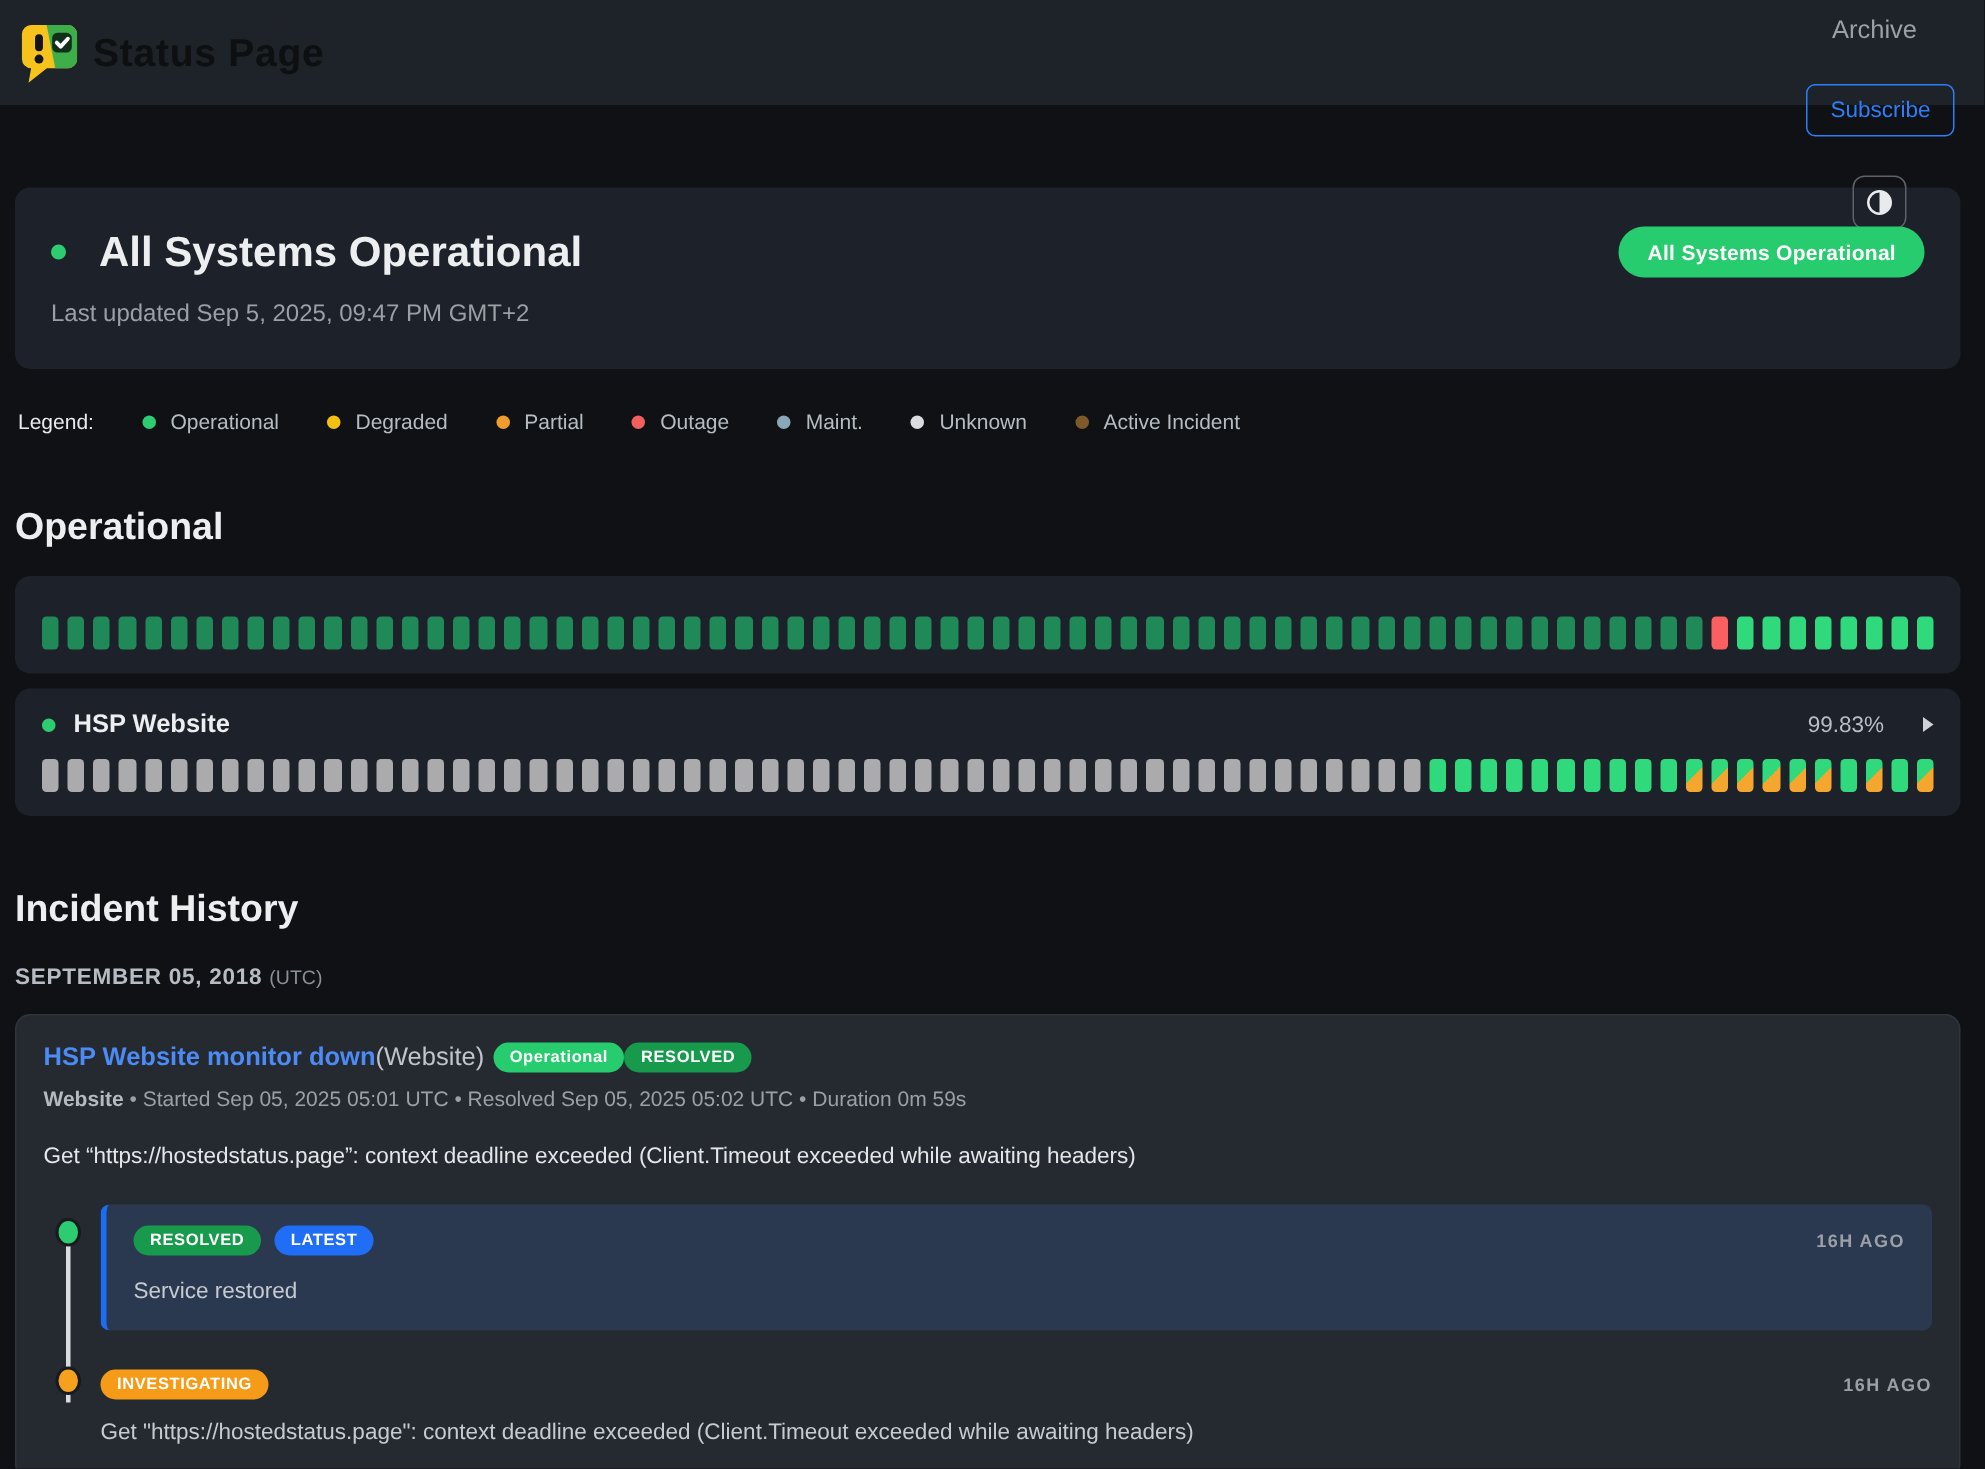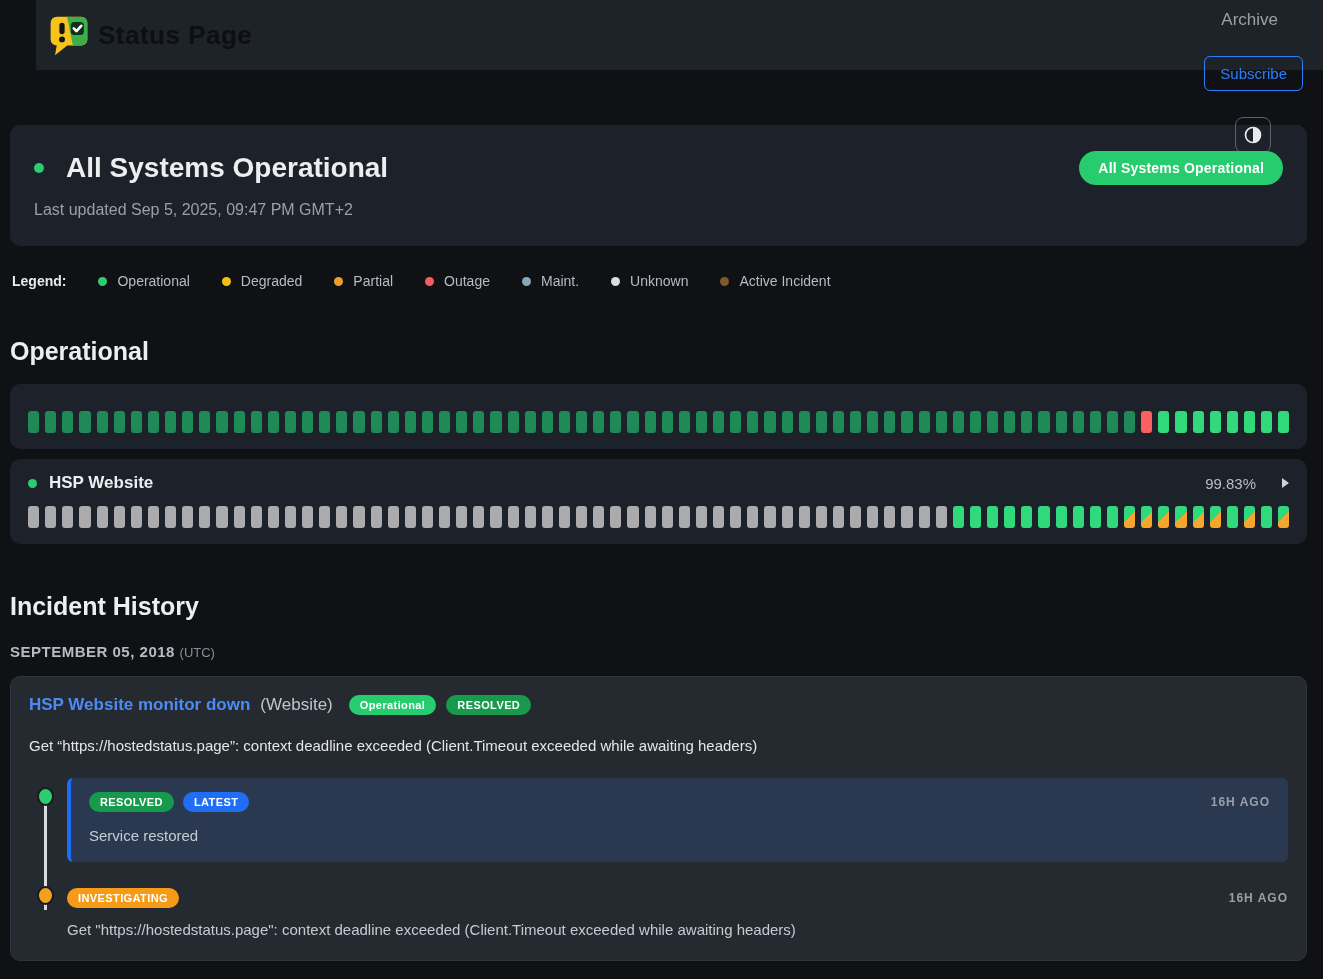--- a/index.html
+++ b/index.html
@@ -5,21 +5,21 @@
   * { box-sizing: border-box; margin: 0; padding: 0; }
   html,body { background:#0f1114; }
   body {
     width:1323px; height:979px; overflow:hidden;
     font-family:"Liberation Sans","DejaVu Sans",sans-serif;
     color:#e8eaed;
   }
   
   .topbar {
     height:70px; background:#1d2328; display:flex; align-items:center;
-    justify-content:space-between; padding:0 20px 0 12px;margin-left:36px;
+    justify-content:space-between; padding:0 20px 0 12px;
   }
   .brand { display:flex; align-items:center; gap:8px; }
   .brand-text { position:relative; font-size:26px; font-weight:700; color:#0d0f11; letter-spacing:0.5px; }
   .brand-sup { position:absolute; top:-9px; right:-4px; font-size:10px; font-weight:600; color:#202428; letter-spacing:1px; }
   .nav { display:flex; align-items:center; gap:26px;flex-direction:column; }
   .nav a { text-decoration:none; font-size:17px; color:#9aa0a6; cursor:pointer; }
   .nav a.active { color:#f1f3f4; font-weight:600; }
   .subscribe-btn {
     background:transparent; border:1px solid #2d7ff9; color:#2d7ff9;
     font-size:15px; padding:8px 15px; border-radius:6px; cursor:pointer;
@@ -41,21 +41,21 @@
   .hero-left { display:flex; align-items:center; gap:22px; }
   .dot { width:10px; height:10px; border-radius:50%; flex:none; }
   .hero-title { font-size:28px; font-weight:600; color:#eceef0; }
   .hero-badge {
     color:#fff; font-weight:700; font-size:14px; padding:9px 19px;
     border-radius:20px; letter-spacing:0.2px;
   }
   .hero-updated { margin-top:16px; font-size:16px; color:#9aa0a6; }
   
   .legend { display:flex; align-items:center; gap:32px; margin:27px 0 0 2px; }
-  .legend-label { font-size:14px; font-weight:700; color:#e8eaed; }
+  .legend-label { font-size:14px; font-weight:400; color:#e8eaed; }
   .legend-item { display:flex; align-items:center; gap:10px; }
   .legend-item .dot { width:9px; height:9px; }
   .legend-item span.lbl { font-size:14px; color:#b6bcc3; }
   
   .section-heading { font-size:25px; font-weight:600; color:#eceef0; margin-top:48px; }
   .comp-card {
     background:#1c212a; border-radius:10px; padding:14px 18px 16px 18px; margin-top:18px;
   }
   .comp-card + .comp-card { margin-top:10px; }
   .comp-head { display:flex; align-items:center; gap:12px; cursor:pointer; }
@@ -68,21 +68,21 @@
   }
   .bars { display:flex; gap:6px; margin-top:13px; }
   .bar { flex:1; height:22px; border-radius:3px; min-width:0; }
   
   .ih-date { margin-top:22px; font-size:15px; font-weight:700; color:#b7bcc4; letter-spacing:0.5px; }
   .ih-date .utc { font-size:13px; font-weight:400; color:#8a9097; letter-spacing:0; }
   .incident-card {
     margin-top:16px; background:#252a31; border:1px solid #30353d;
     border-radius:10px; padding:18px 18px 22px 18px;
   }
-  .inc-title-row { display:flex; align-items:center; gap:10px; }
+  .inc-title-row { display:flex; align-items:center; }
   .inc-title { font-size:17px; font-weight:700; color:#4c8bf5; text-decoration:none; cursor:pointer; }
   .inc-component { font-size:17px; color:#c0c5cc; }
   .badge {
     display:inline-block; color:#fff; font-size:11px; font-weight:700;
     padding:4px 11px; border-radius:12px; letter-spacing:0.4px;
   }
   .badge-operational { background:#27cc6e; margin-left:6px; }
   .badge-resolved { background:#179a4c; }
   .badge-latest { background:#1f6ef5; }
   .badge-investigating { background:#f59b18; }
@@ -366,20 +366,23 @@
     <span class="utc">(UTC)</span>
   </div>
 
   <div class="incident-card">
     <div class="inc-title-row">
       <a class="inc-title">HSP Website monitor down</a>
       <span class="inc-component">(Website)</span>
       <span class="badge badge-operational">Operational</span>
       <span class="badge badge-resolved">RESOLVED</span>
     </div>
+    <div class="inc-meta">
+      <b>Website</b><span> • Started Sep 05, 2025 05:01 UTC • Resolved Sep 05, 2025 05:02 UTC • Duration 0m 59s</span>
+    </div>
     <div class="inc-desc">Get “https://hostedstatus.page”: context deadline exceeded (Client.Timeout exceeded while awaiting headers)</div>
 
     <div class="timeline">
       <div class="tl-line"></div>
       <span class="tl-dot" style="top: 9px; background: rgb(46, 204, 113);"></span>
       <span class="tl-dot" style="bottom: 33px; background: rgb(245, 161, 29);"></span>
 
       <div class="update-box">
         <div class="upd-head">
           <span class="badge badge-resolved">RESOLVED</span>

